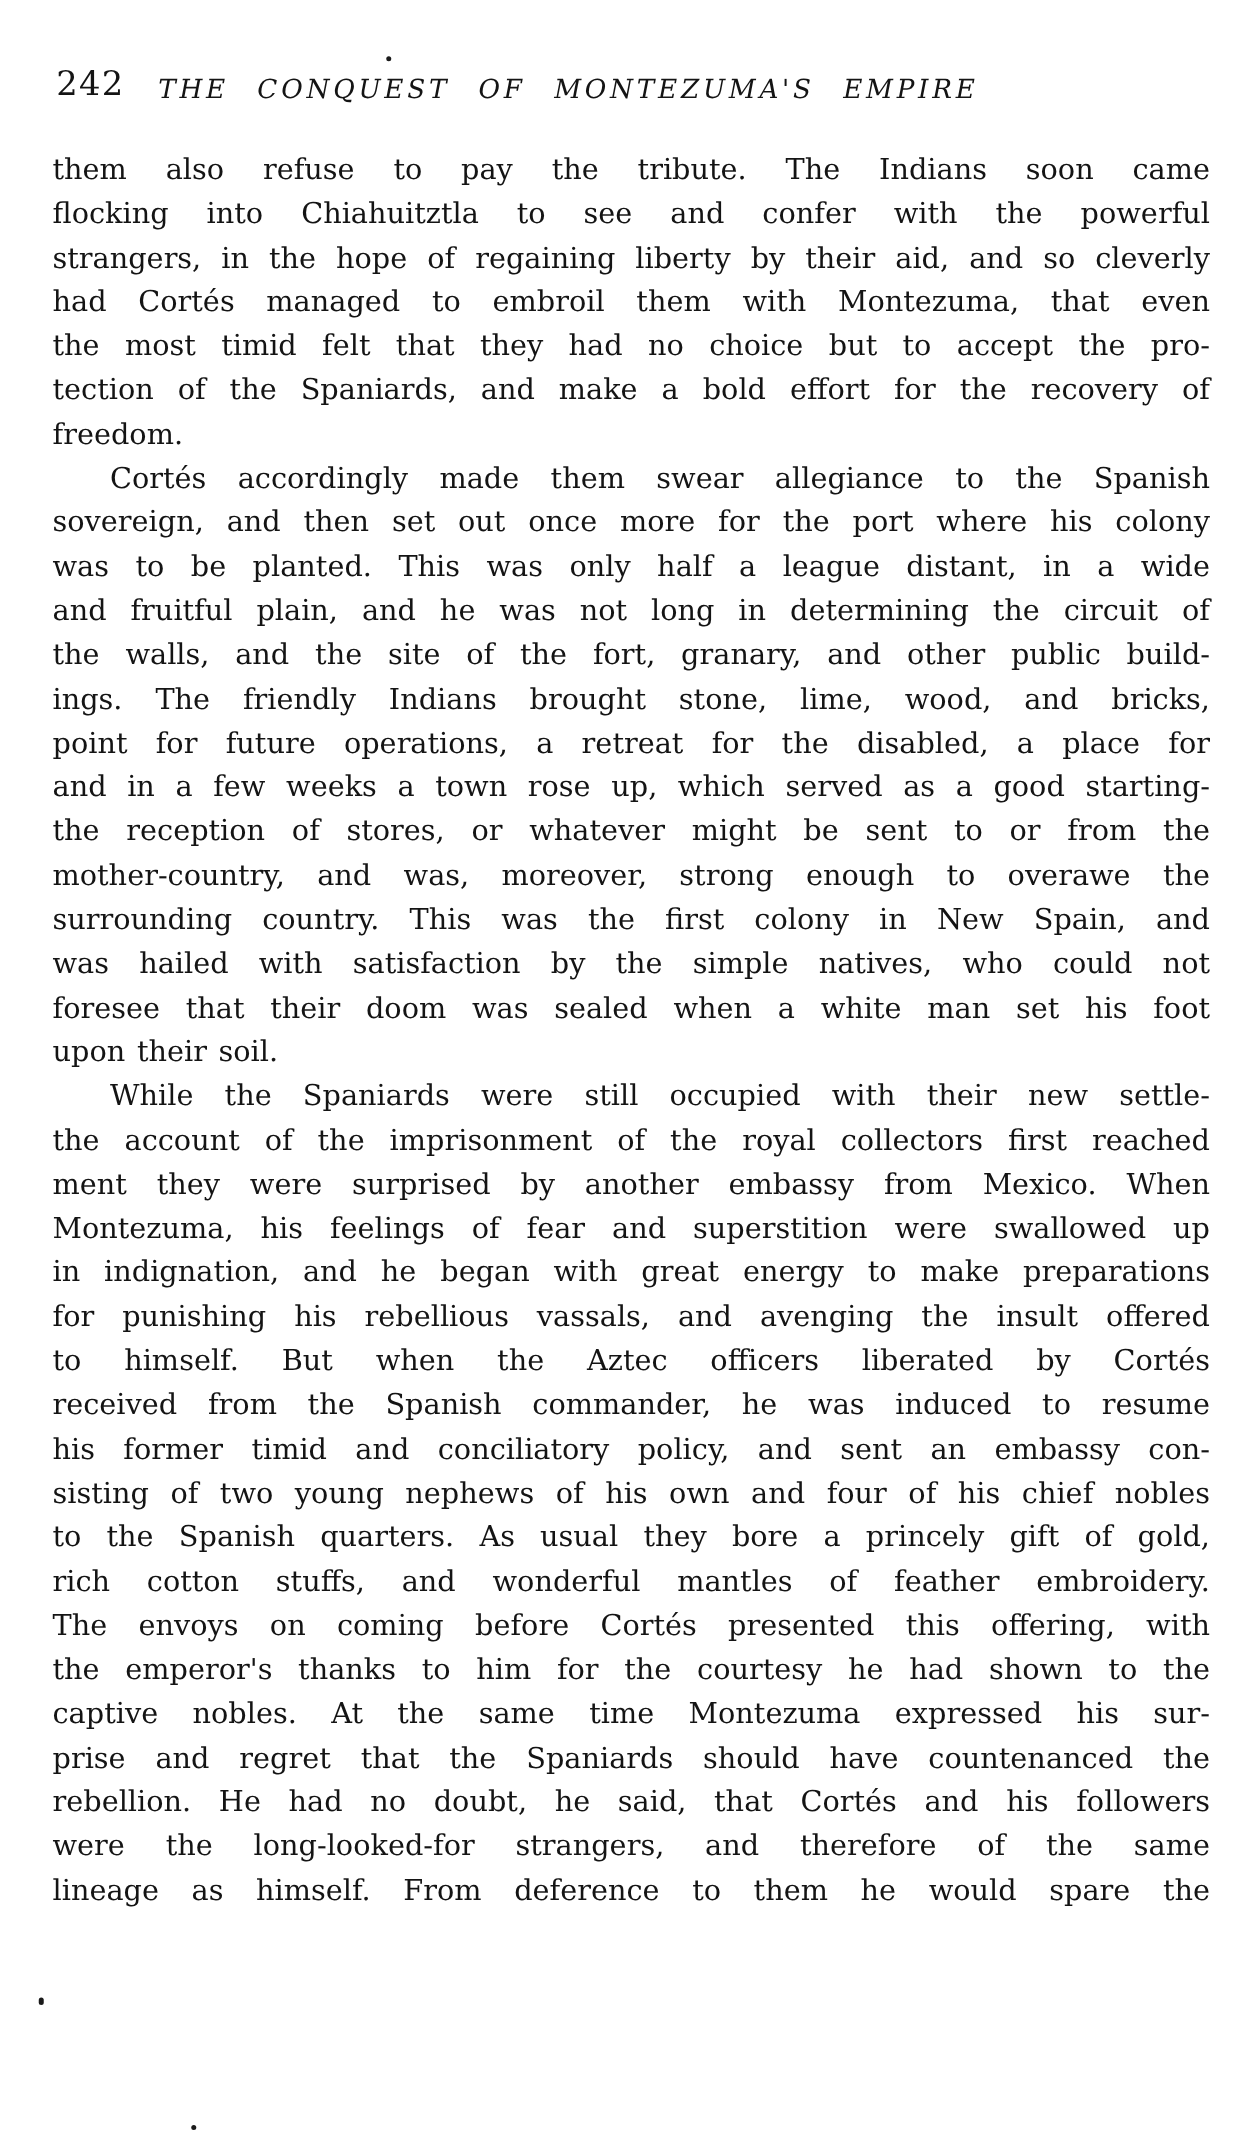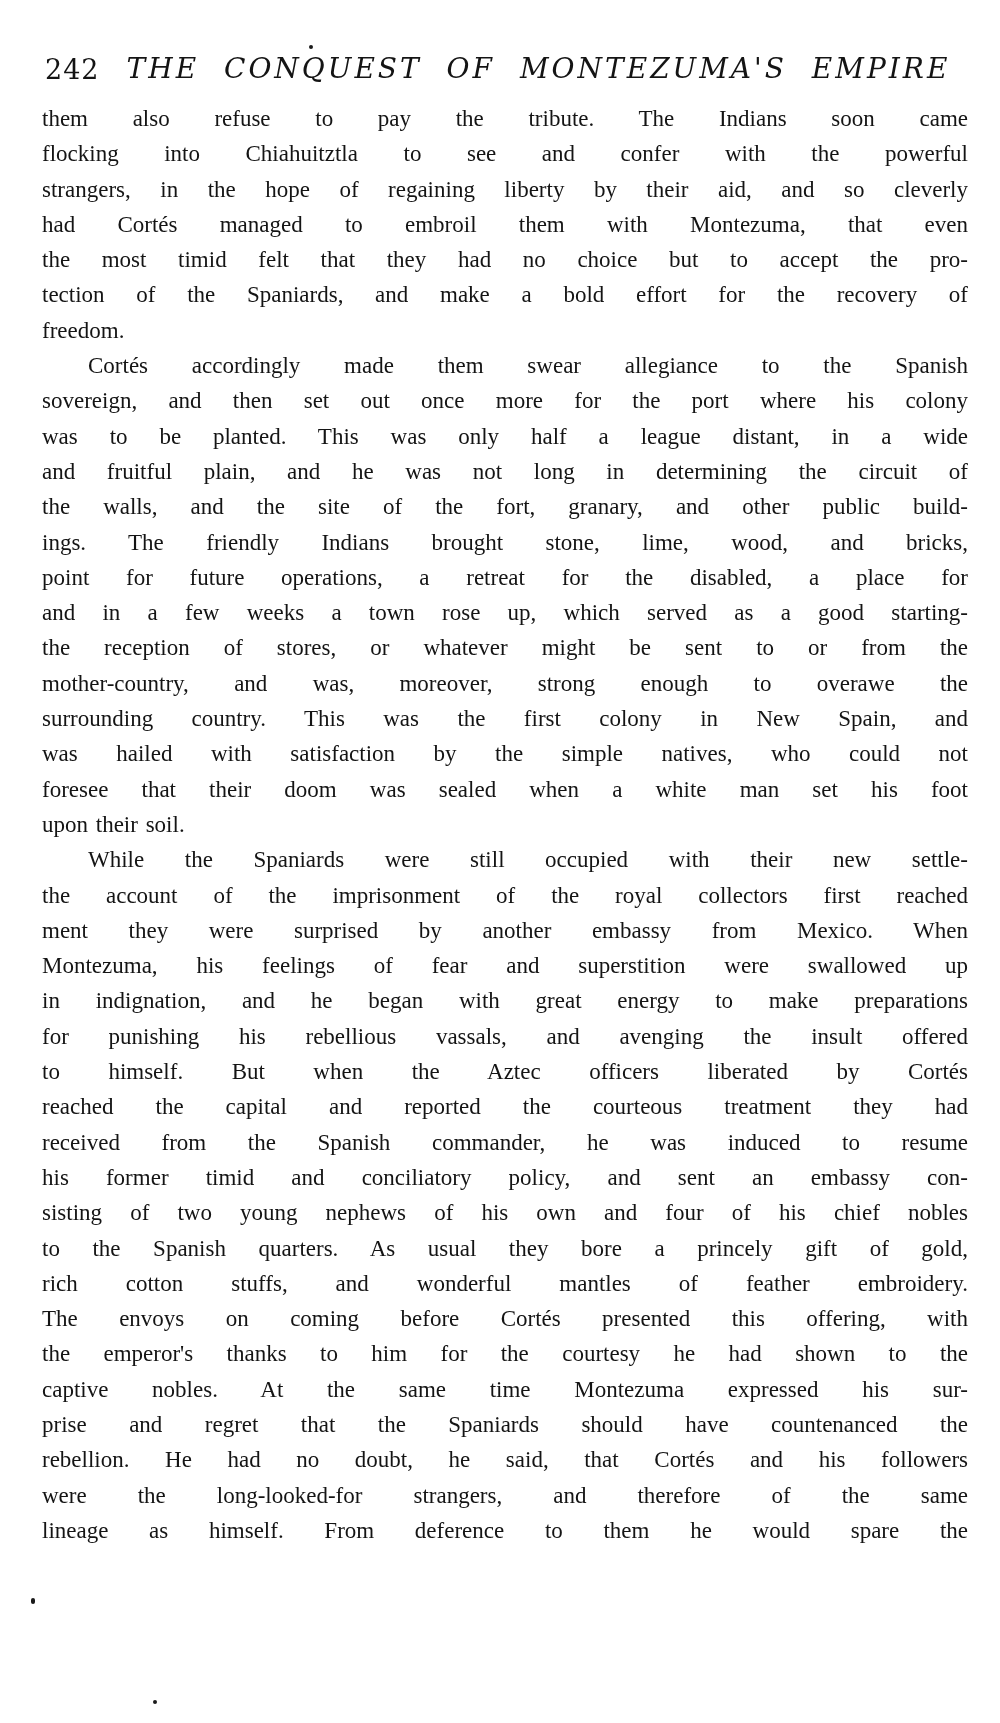--- a/index.html
+++ b/index.html
@@ -20,31 +20,30 @@
     display: flex;
     align-items: flex-end;
     white-space: nowrap;
   }
   .page-number {
     font-size: 27px;
     letter-spacing: 1px;
   }
   .header-title {
     font-style: italic;
-    font-size: 28px;
+    font-size: 21px;
     letter-spacing: 3px;
     word-spacing: 13px;
     margin-left: 27px;
   }
   .page-body {
     position: absolute;
-    top: 101px;
+    top: 119px;
     left: 42px;
     width: 926px;
-    font-family: Liberation Serif, serif;
   }
   .line {
     font-size: 23px;
     line-height: 35.3px;
     height: 35.3px;
     text-align: justify;
     text-align-last: justify;
     word-spacing: 2px;
     white-space: nowrap;
   }
@@ -89,21 +88,20 @@
       <div class="line">was hailed with satisfaction by the simple natives, who could not</div>
       <div class="line">foresee that their doom was sealed when a white man set his foot</div>
       <div class="line left">upon their soil.</div>
       <div class="line indent">While the Spaniards were still occupied with their new settle-</div>
       <div class="line">the account of the imprisonment of the royal collectors first reached</div>
       <div class="line">ment they were surprised by another embassy from Mexico.  When</div>
       <div class="line">Montezuma, his feelings of fear and superstition were swallowed up</div>
       <div class="line">in indignation, and he began with great energy to make preparations</div>
       <div class="line">for punishing his rebellious vassals, and avenging the insult offered</div>
       <div class="line">to himself.  But when the Aztec officers liberated by Cortés</div>
-      <div class="line">reached the capital and reported the courteous treatment they had</div>
       <div class="line">received from the Spanish commander, he was induced to resume</div>
       <div class="line">his former timid and conciliatory policy, and sent an embassy con-</div>
       <div class="line">sisting of two young nephews of his own and four of his chief nobles</div>
       <div class="line">to the Spanish quarters.  As usual they bore a princely gift of gold,</div>
       <div class="line">rich cotton stuffs, and wonderful mantles of feather embroidery.</div>
       <div class="line">The envoys on coming before Cortés presented this offering, with</div>
       <div class="line">the emperor's thanks to him for the courtesy he had shown to the</div>
       <div class="line">captive nobles.  At the same time Montezuma expressed his sur-</div>
       <div class="line">prise and regret that the Spaniards should have countenanced the</div>
       <div class="line">rebellion.  He had no doubt, he said, that Cortés and his followers</div>

